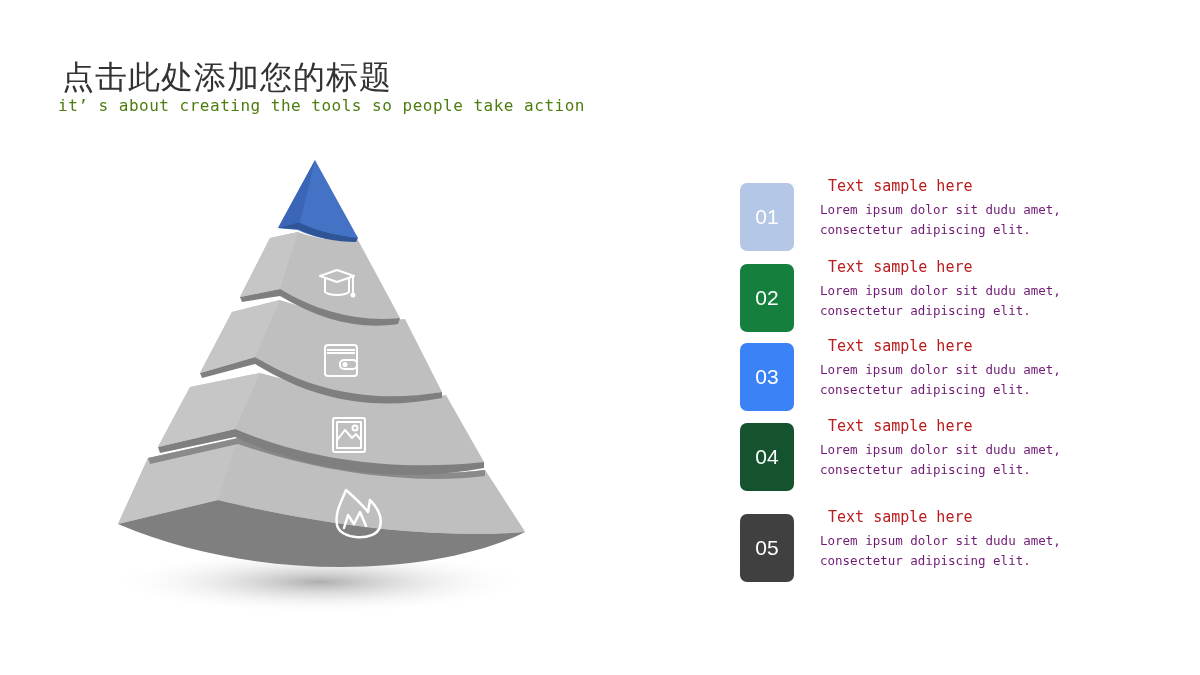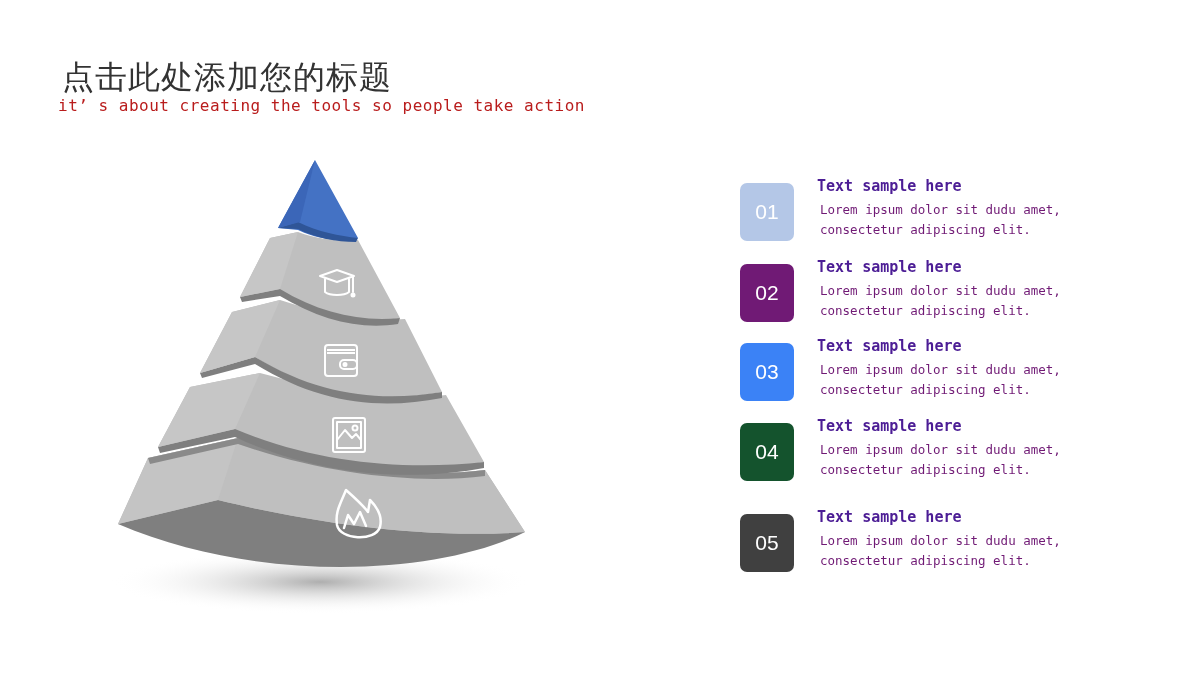--- a/index.html
+++ b/index.html
@@ -1,22 +1,22 @@
 <!DOCTYPE html>
 <html><head>
 <meta charset="utf-8">
 <style>
   html,body{margin:0;padding:0;background:#fff;}
   body{width:1200px;height:675px;position:relative;overflow:hidden;font-family:"DejaVu Sans",sans-serif;}
   .title{position:absolute;left:62px;top:56px;font-size:32px;color:#333;font-family:"DejaVu Sans",sans-serif;letter-spacing:1px;}
-  .subtitle{position:absolute;left:58px;top:96px;font-size:16px;color:#b91c1c;font-family:"DejaVu Sans Mono","Liberation Mono",monospace;letter-spacing:0.5px;}
+  .subtitle{position:absolute;left:58px;top:96px;font-size:16px;color:#4d7c0f;font-family:"DejaVu Sans Mono","Liberation Mono",monospace;letter-spacing:0.5px;}
   .pyramid{position:absolute;left:100px;top:150px;width:450px;height:470px;}
   .item{position:absolute;left:740px;width:420px;height:60px;}
-  .badge{position:absolute;left:0;top:0;width:54px;height:58px;border-radius:7px;color:#fff;font-family:"Liberation Sans",sans-serif;font-size:21px;display:flex;align-items:center;justify-content:center;}
-  .item-title{position:absolute;left:77px;top:-6px;font-family:"DejaVu Sans Mono","Liberation Mono",monospace;font-size:15px;font-weight:bold;color:#4c1d95;}
+  .badge{position:absolute;left:0;top:0;width:54px;height:68px;border-radius:7px;color:#fff;font-family:"Liberation Sans",sans-serif;font-size:21px;display:flex;align-items:center;justify-content:center;}
+  .item-title{position:absolute;left:88px;top:-6px;font-family:"DejaVu Sans Mono","Liberation Mono",monospace;font-size:15px;font-weight:normal;color:#b91c1c;}
   .item-desc{position:absolute;left:80px;top:17px;width:300px;font-family:"DejaVu Sans Mono","Liberation Mono",monospace;font-size:12.5px;line-height:20px;color:#701a75;}
 </style>
 </head>
 <body>
 
 <div class="title">点击此处添加您的标题</div>
 <div class="subtitle">it’ s about creating the tools so people take action</div>
 
 <svg class="pyramid" viewBox="100 150 450 470" xmlns="http://www.w3.org/2000/svg">
   <defs>
@@ -87,21 +87,21 @@
 <div class="item" style="top:183px">
   <div class="badge" style="background:#b4c7e7">01</div>
   <div class="item-title">Text sample here</div>
   <div class="item-desc">
     <div>Lorem ipsum dolor sit dudu amet,</div>
     <div>consectetur adipiscing elit.</div>
   </div>
 </div>
 
 <div class="item" style="top:264px">
-  <div class="badge" style="background:#701a75">02</div>
+  <div class="badge" style="background:#15803d">02</div>
   <div class="item-title">Text sample here</div>
   <div class="item-desc">
     <div>Lorem ipsum dolor sit dudu amet,</div>
     <div>consectetur adipiscing elit.</div>
   </div>
 </div>
 
 <div class="item" style="top:343px">
   <div class="badge" style="background:#3b82f6">03</div>
   <div class="item-title">Text sample here</div>

